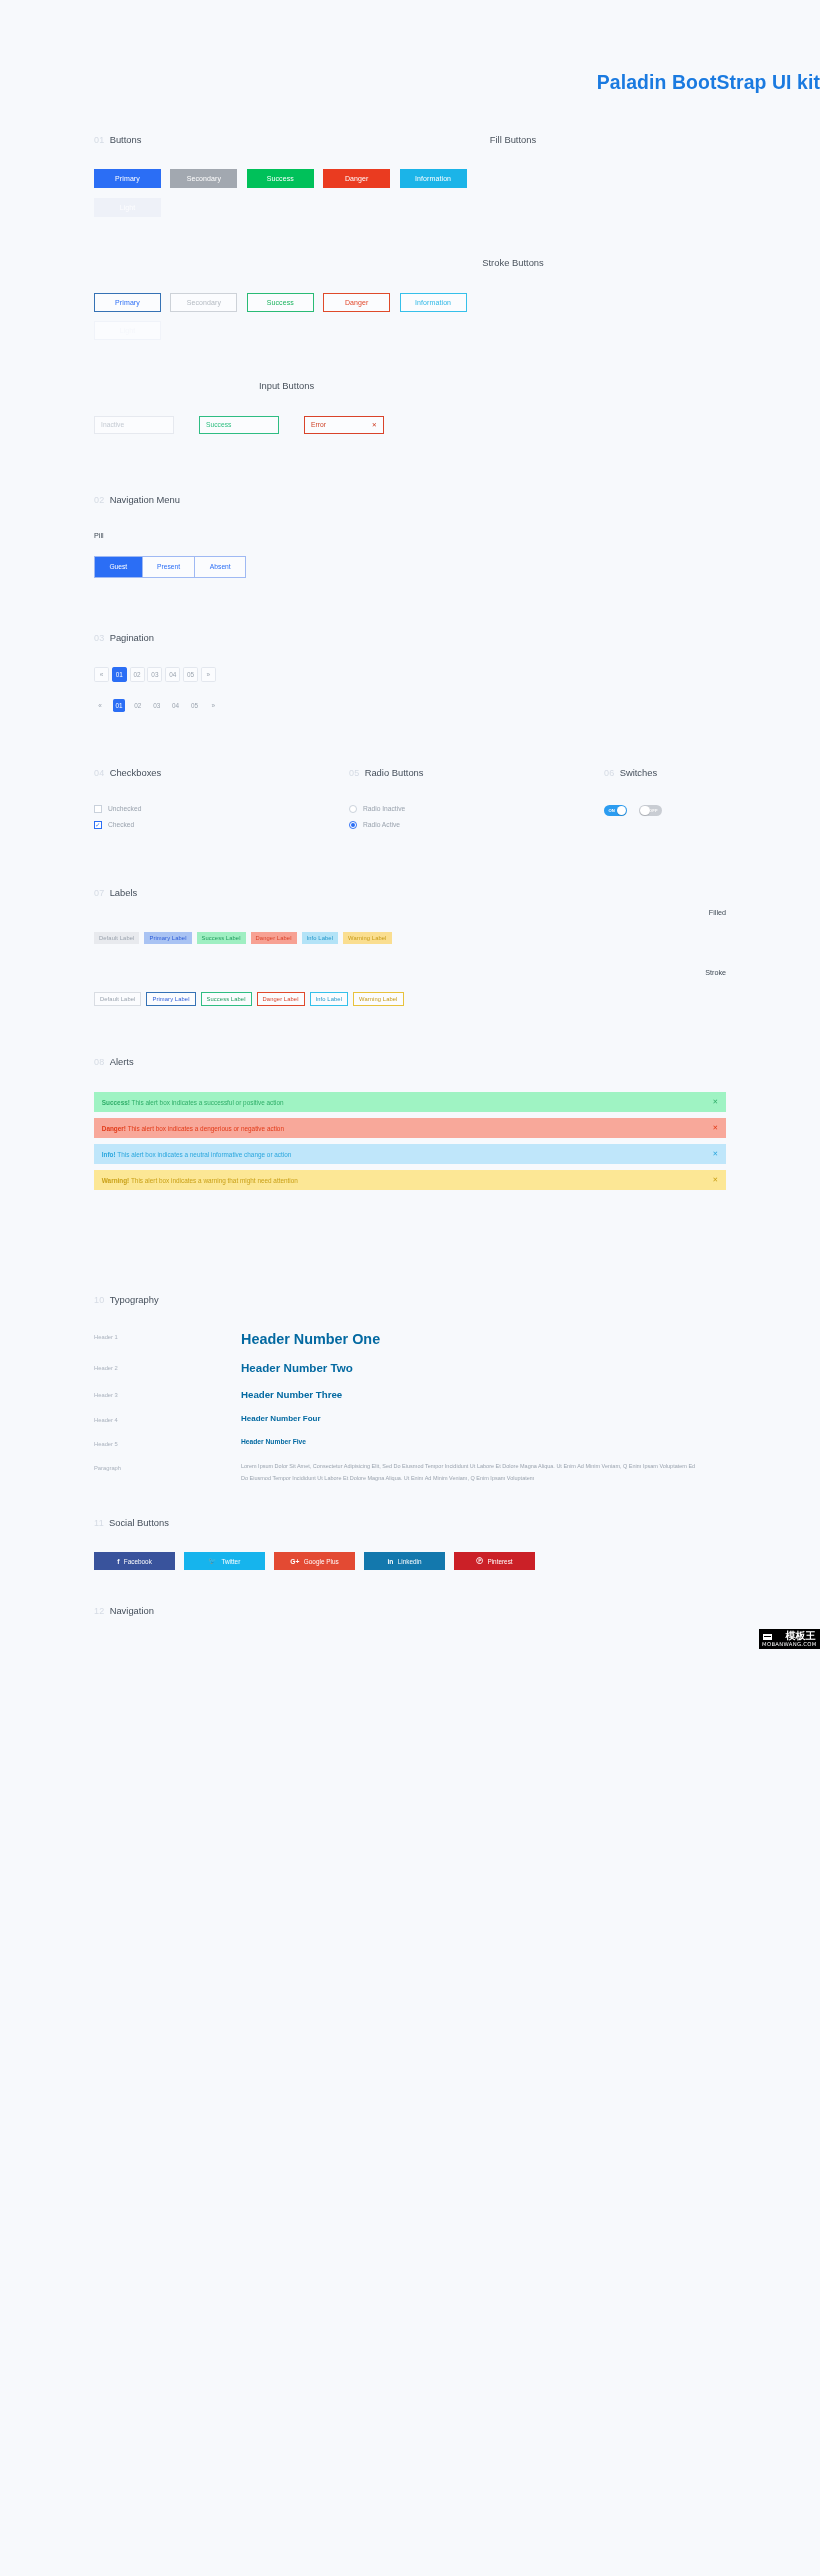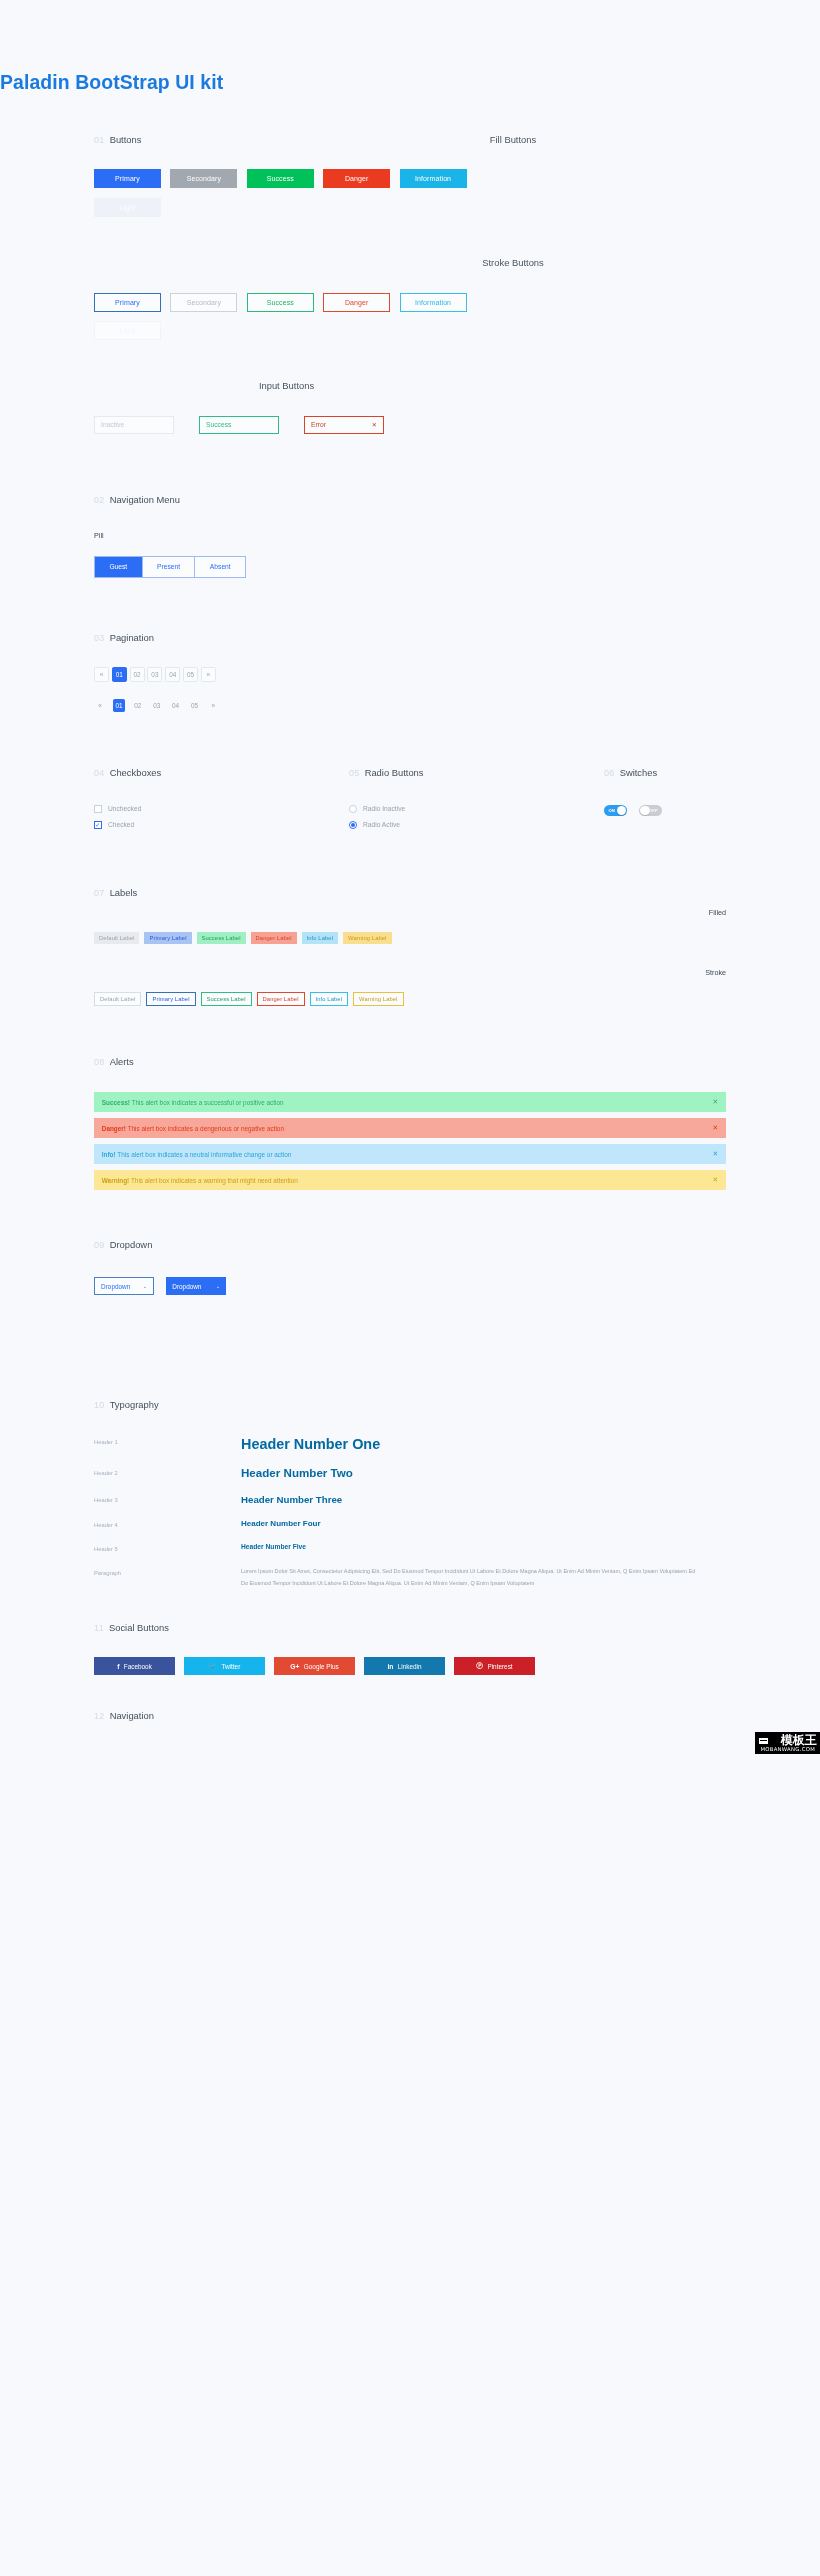--- a/index.html
+++ b/index.html
@@ -8,21 +8,21 @@
     background: #f7f9fc;
     font-family: "Liberation Sans", sans-serif;
     color: #3d4852;
     -webkit-font-smoothing: antialiased;
   }
   .page { width: 820px; position: relative; padding-bottom: 33px; }
   .wrap { width: 632px; margin: 0 auto; position: relative; }
 
   
   .kit-title {
-    text-align: left;
+    text-align: right;
     font-size: 19.4px;
     font-weight: bold;
     color: #1a7ae0;
     padding-top: 71px;
     letter-spacing: 0.1px;
   }
 
   
   .sec-head { display: flex; align-items: baseline; gap: 5px; }
   .sec-num { font-size: 9px; color: #d5dbe4; font-weight: normal; letter-spacing: 0.3px; }
@@ -172,21 +172,21 @@
   .navlink.active { color: #2b6ef5; }
 
   
   .wm {
     position: absolute; right: 0; bottom: 0;
     background: #000; color: #fff; font-size: 6.1px;
     padding: 2.2px 3.3px 1.7px 3.3px; line-height: 1.05;
     font-family: "DejaVu Sans", sans-serif;
     display: flex; flex-direction: column; align-items: center;
   }
-  .wm-top { display: flex; align-items: center; gap: 13px; font-size: 12px; font-weight: bold; }
+  .wm-top { display: flex; align-items: center; gap: 13px; font-size: 10px; font-weight: bold; font-family: Liberation Mono, monospace; }
   .wm-bot { font-size: 5.3px; letter-spacing: 0.3px; }
   .wm-ic { display: inline-block; width: 9px; height: 6.1px; background:
       linear-gradient(#fff 0 1.1px, #000 1.1px 1.7px, #fff 1.7px 2.8px, #000 2.8px 3.3px, #fff 3.3px 4.4px, #000 4.4px 5px, #fff 5px 6.1px);
       border: 0.6px solid #fff; }
 </style>
 </head>
 <body>
 
 <div class="page">
 
@@ -389,36 +389,20 @@
         <span class="x">✕</span>
       </div>
       <div class="alert" style="background:#fce795;color:#c9a017;">
         <span><b>Warning!</b>
         <span>This alert box indicates a warning that might need attention</span></span>
         <span class="x">✕</span>
       </div>
     </div>
   </div>
 
-  <div class="wrap" style="margin-top:49px;">
-    <div class="sec-head">
-      <span class="sec-num">09</span>
-      <span class="sec-name">Dropdown</span>
-    </div>
-    <div style="display:flex;gap:12.2px;margin-top:27px;">
-      <div class="dd dd-stroke">
-        <span>Dropdown</span>
-        <span class="caret">⌄</span>
-      </div>
-      <div class="dd dd-fill">
-        <span>Dropdown</span>
-        <span class="caret">⌄</span>
-      </div>
-    </div>
-  </div>
 
   <div class="wrap" style="margin-top:104px;">
     <div class="sec-head">
       <span class="sec-num">10</span>
       <span class="sec-name">Typography</span>
     </div>
     <div style="margin-top:25.5px;">
       <div class="typo-row">
         <div class="typo-key">Header 1</div>
         <div class="typo-val h1v">Header Number One</div>

